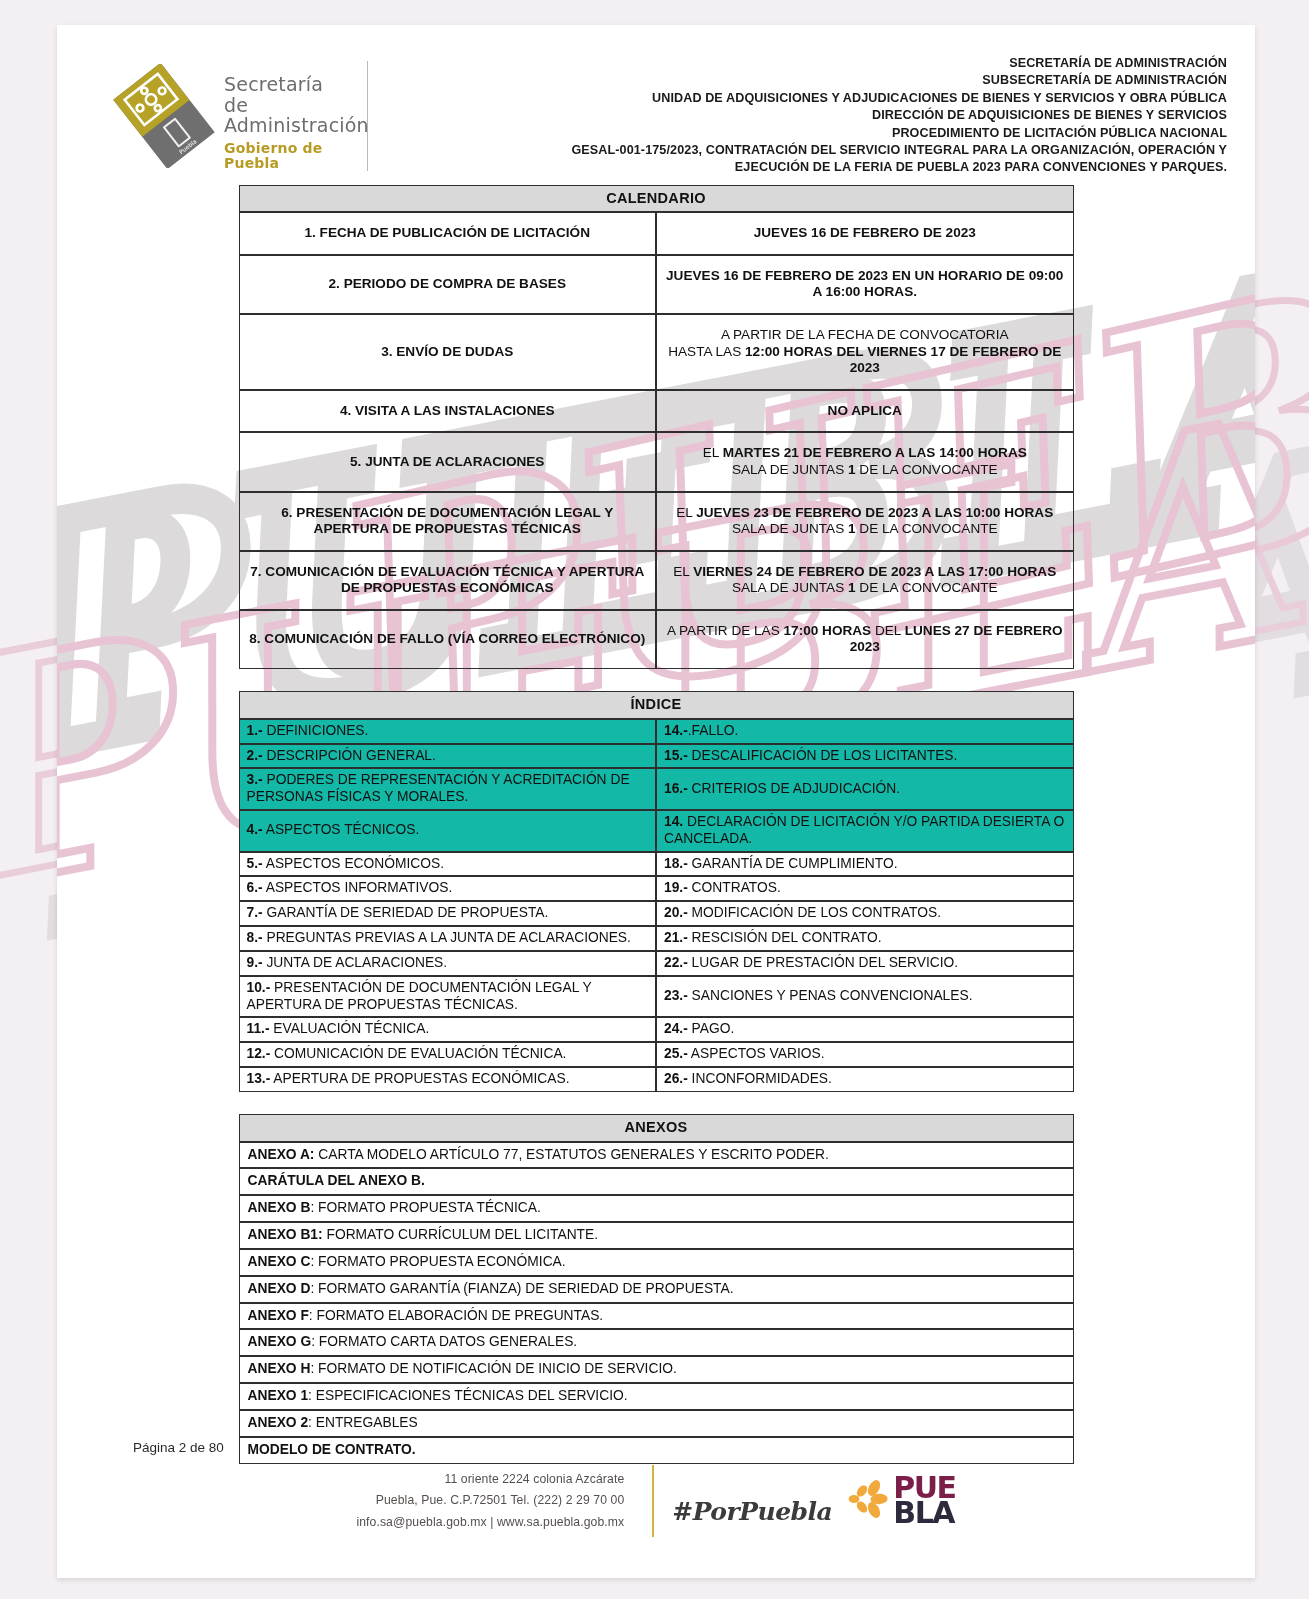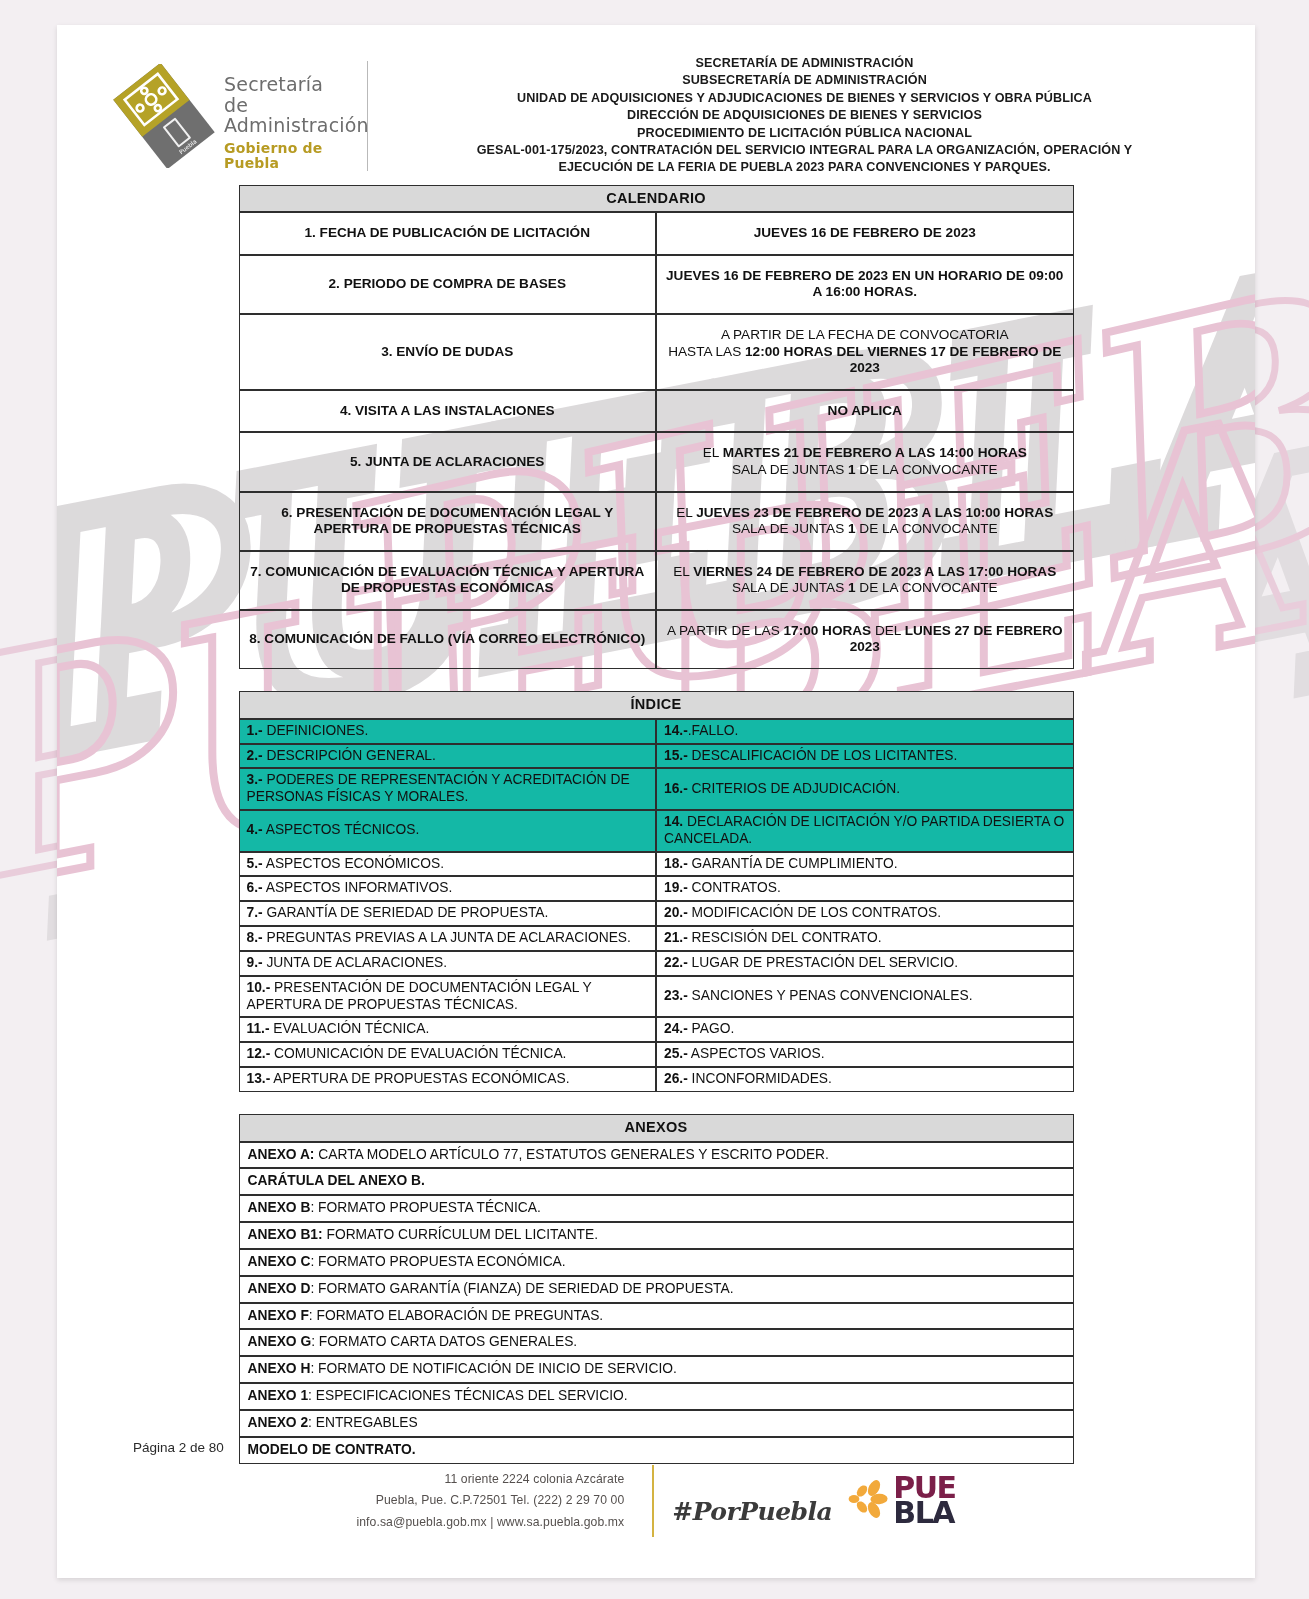--- a/index.html
+++ b/index.html
@@ -147,21 +147,21 @@
     letter-spacing: .2px;
   }
   .hdr-sep {
     width: 1px;
     align-self: stretch;
     background: #b9b9b9;
     margin: 6px 14px 6px 10px;
   }
   .hdr-text {
     flex: 1;
-    text-align: center;
+    text-align: right;
     font-family: "Liberation Sans", sans-serif;
     font-weight: 700;
     font-size: 12.6px;
     line-height: 1.38;
     color: #1a1a1a;
     letter-spacing: .1px;
     padding-right: 10px;
   }
 
   

